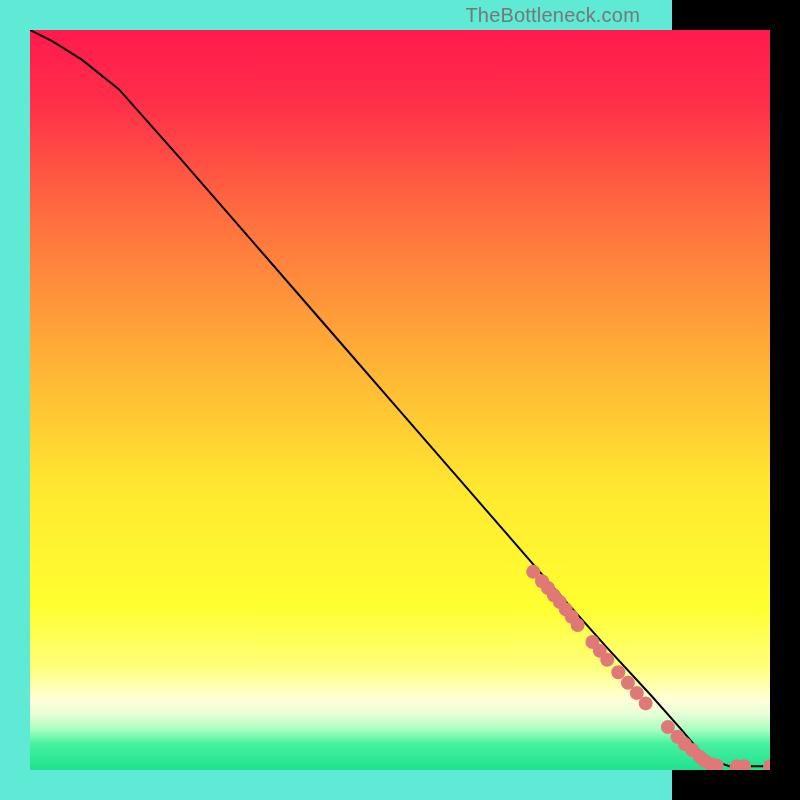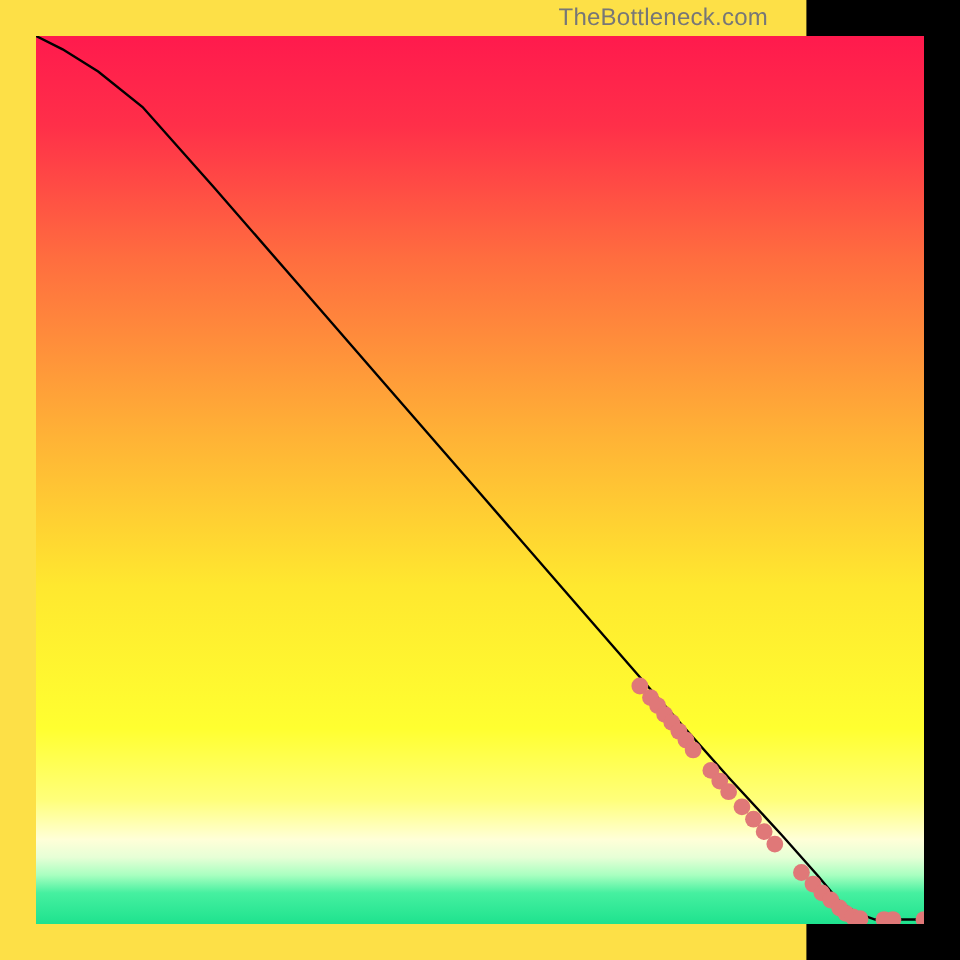--- a/index.html
+++ b/index.html
@@ -10,21 +10,21 @@
     overflow: hidden;
     background: #000;
     font-family: Arial, Helvetica, sans-serif;
   }
   .frame {
     position: absolute;
     left: 0;
     top: 0;
     width: 672px;
     height: 800px;
-    background: #fde047;
+    background: #5eead4;
   }
   .plot {
     position: absolute;
     left: 30px;
     top: 30px;
     width: 740px;
     height: 740px;
     overflow: hidden;
   }
   .gradient {

